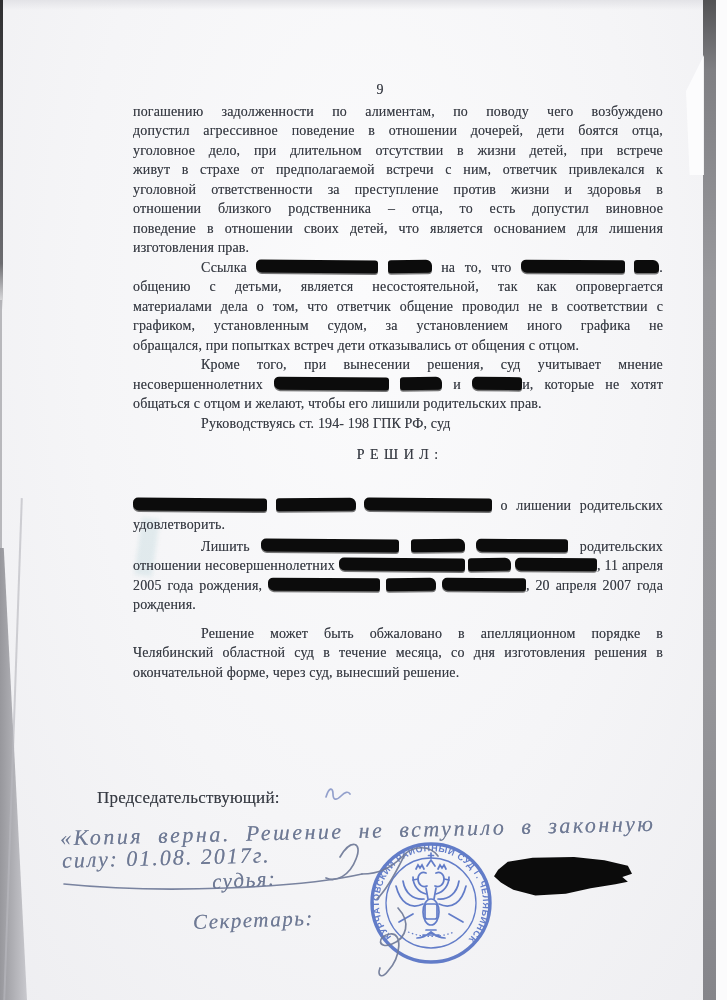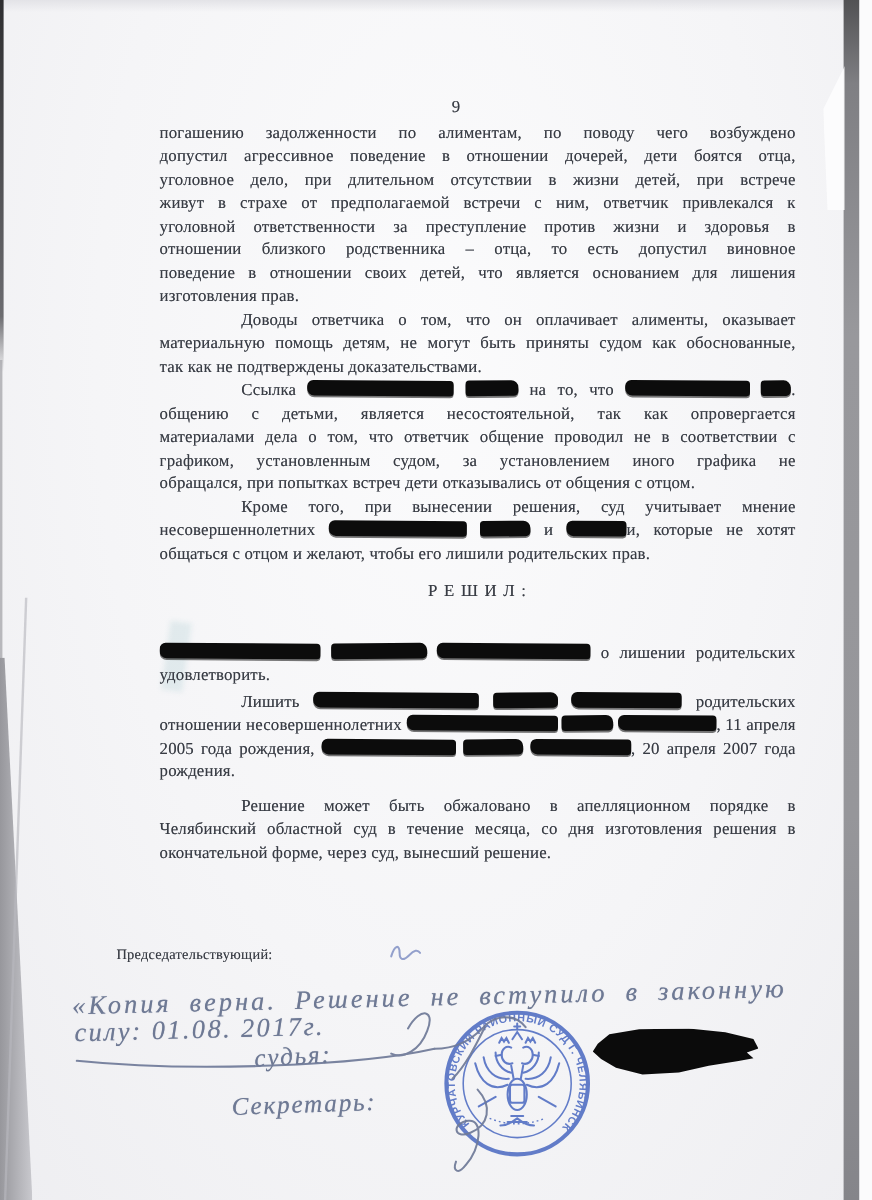--- a/index.html
+++ b/index.html
@@ -37,21 +37,21 @@
   .line{height:19.5px;overflow:hidden;text-align:justify;text-align-last:justify;margin-left:36px;}
   .line.end{text-align-last:left;}
   .line.center{text-align:center;text-align-last:center;}
   .line.indent{padding-left:68px;}
   .redact{display:inline-block;height:13px;background:#0c0c0c;border-radius:3px 6px 4px 3px;
     vertical-align:-1px;transform:rotate(-.5deg);box-shadow:0 1.5px 0 rgba(10,10,10,.55);}
   .line .redact:nth-child(odd){transform:rotate(.4deg);border-radius:5px 3px 3px 6px;}
   [data-name="resolution-heading"]{margin-top:12px;margin-bottom:31px;letter-spacing:1px;}
   [data-name="deprivation-order"]{margin-top:2px;}
   [data-name="appeal-notice"]{margin-top:9px;}
-  .presiding{position:absolute;left:97px;top:788px;font-size:12px;letter-spacing:.2px;
+  .presiding{position:absolute;left:97px;top:788px;font-size:17px;letter-spacing:.2px;
     text-shadow:0 0 .5px rgba(46,50,60,.55);}
   
   .hand{position:absolute;font-family:"Liberation Serif",serif;font-style:italic;
     color:#6e7994;white-space:nowrap;text-shadow:0 0 .6px rgba(110,121,148,.7);}
   .hw1{left:60px;top:818px;font-size:22px;letter-spacing:2.5px;word-spacing:7px;transform:rotate(-1.4deg);}
   .hw2{left:62px;top:845px;font-size:22px;letter-spacing:2px;transform:rotate(-1.5deg);}
   .hw3{left:212px;top:868px;font-size:21px;letter-spacing:1.5px;transform:rotate(-3deg);}
   .hw4{left:193px;top:908px;font-size:21px;letter-spacing:1.5px;transform:rotate(-2deg);}
   
   .stamp{position:absolute;left:368px;top:840px;width:126px;height:126px;filter:blur(.3px);}
@@ -72,36 +72,34 @@
   <div class="para" data-name="continuation">
         <div class="line" data-name="text-line">погашению задолженности по алиментам, по поводу чего возбуждено</div>
         <div class="line" data-name="text-line">допустил агрессивное поведение в отношении дочерей, дети боятся отца,</div>
         <div class="line" data-name="text-line">уголовное дело, при длительном отсутствии в жизни детей, при встрече</div>
         <div class="line" data-name="text-line">живут в страхе от предполагаемой встречи с ним, ответчик привлекался к</div>
         <div class="line" data-name="text-line">уголовной ответственности за преступление против жизни и здоровья в</div>
         <div class="line" data-name="text-line">отношении близкого родственника – отца, то есть допустил виновное</div>
         <div class="line" data-name="text-line">поведение в отношении своих детей, что является основанием для лишения</div>
         <div class="line end" data-name="text-line">изготовления прав.</div>
       </div>
-      <div class="para" data-name="alimony-arguments">
-        <div class="line indent" data-name="text-line">Доводы ответчика о том, что он оплачивает алименты, оказывает</div>
-        <div class="line" data-name="text-line">материальную помощь детям, не могут быть приняты судом как обоснованные,</div>
-        <div class="line end" data-name="text-line">так как не подтверждены доказательствами.</div>
-      </div>
       <div class="para" data-name="contact-claim">
         <div class="line indent" data-name="text-line">Ссылка <span class="redact" data-name="redaction-bar" style="width: 122px;"></span> <span class="redact" data-name="redaction-bar" style="width: 44px;"></span> на то, что <span class="redact" data-name="redaction-bar" style="width: 104px;"></span> <span class="redact" data-name="redaction-bar" style="width: 25px;"></span>. препятствует</div>
         <div class="line" data-name="text-line">общению с детьми, является несостоятельной, так как опровергается</div>
         <div class="line" data-name="text-line">материалами дела о том, что ответчик общение проводил не в соответствии с</div>
         <div class="line" data-name="text-line">графиком, установленным судом, за установлением иного графика не</div>
         <div class="line end" data-name="text-line">обращался, при попытках встреч дети отказывались от общения с отцом.</div>
       </div>
       <div class="para" data-name="children-opinion">
         <div class="line indent" data-name="text-line">Кроме того, при вынесении решения, суд учитывает мнение</div>
         <div class="line" data-name="text-line">несовершеннолетних <span class="redact" data-name="redaction-bar" style="width: 115px;"></span> <span class="redact" data-name="redaction-bar" style="width: 42px;"></span> и <span class="redact" data-name="redaction-bar" style="width: 50px;"></span>и, которые не хотят</div>
         <div class="line end" data-name="text-line">общаться с отцом и желают, чтобы его лишили родительских прав.</div>
+      </div>
+      <div class="para" data-name="guided-by">
+        <div class="line end indent" data-name="text-line">Руководствуясь ст. 194- 198 ГПК РФ, суд</div>
       </div>
       <div class="para" data-name="resolution-heading">
         <div class="line end center" data-name="text-line">Р Е Ш И Л :</div>
       </div>
       <div class="para" data-name="claims-granted">
         <div class="line" data-name="text-line"><span class="redact" data-name="redaction-bar" style="width: 134px;"></span> <span class="redact" data-name="redaction-bar" style="width: 80px;"></span> <span class="redact" data-name="redaction-bar" style="width: 128px;"></span> о лишении родительских прав,</div>
         <div class="line end" data-name="text-line">удовлетворить.</div>
       </div>
       <div class="para" data-name="deprivation-order">
         <div class="line indent" data-name="text-line">Лишить <span class="redact" data-name="redaction-bar" style="width: 138px;"></span> <span class="redact" data-name="redaction-bar" style="width: 54px;"></span> <span class="redact" data-name="redaction-bar" style="width: 92px;"></span> родительских прав в</div>

